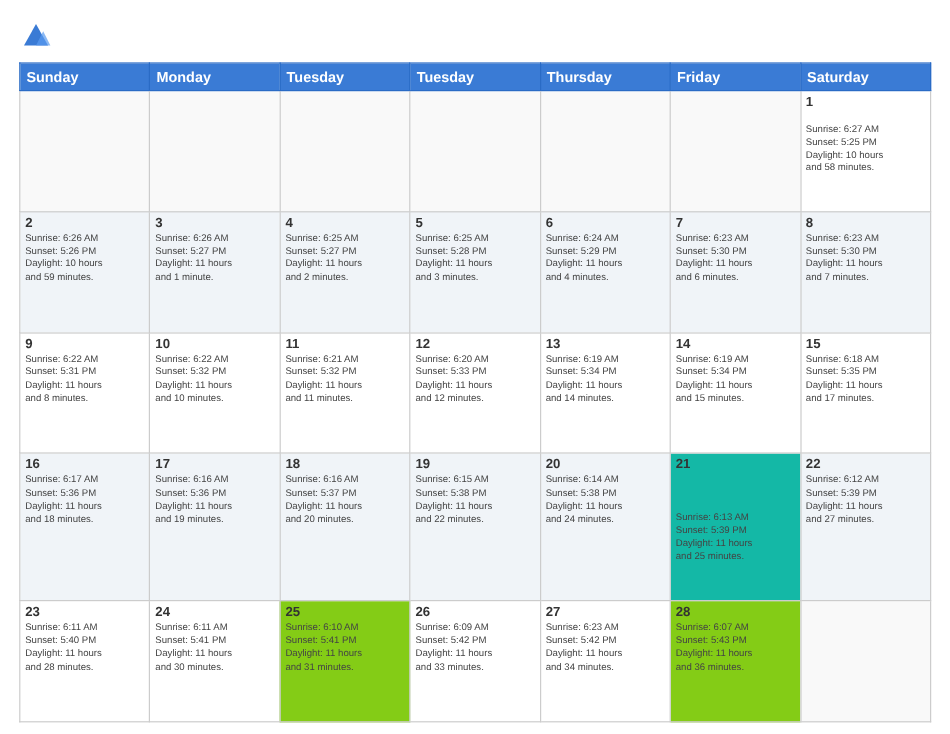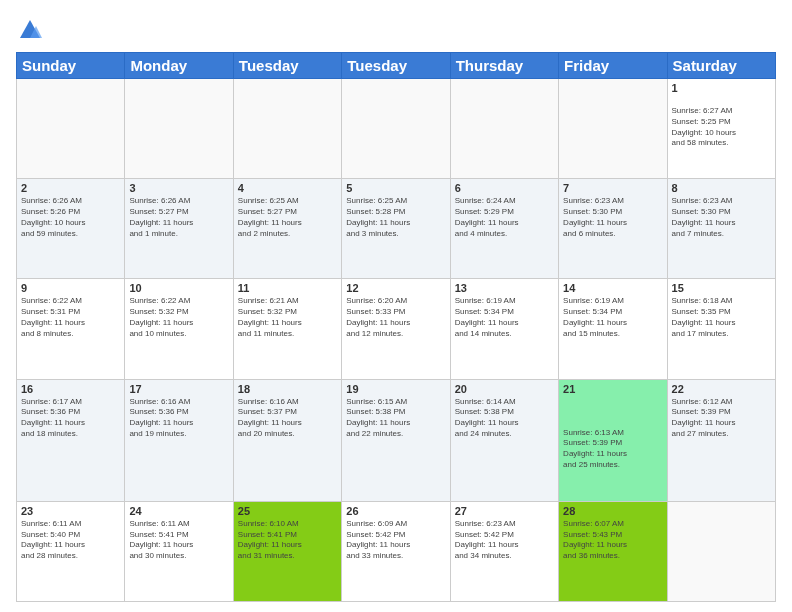--- a/index.html
+++ b/index.html
@@ -61,21 +61,21 @@
       color: #555;
     }
     .calendar-table {
       width: 100%;
       border-collapse: collapse;
       flex: 1;
     }
     .calendar-table th {
       background-color: #3a7bd5;
       color: white;
-      font-size: 15px;
+      font-size: 12px;
       font-weight: bold;
       padding: 4px 5px;
       text-align: left;
       border: 1px solid #2a6bc5;
     }
     .calendar-table td {
       border: 1px solid #ccc;
       vertical-align: top;
       padding: 3px 4px;
       font-size: 8.5px;
@@ -284,21 +284,21 @@
 Daylight: 11 hours
 and 22 minutes.</div>
           </td>
           <td style="background: rgb(240, 244, 248);">
             <div class="day-number">20</div>
             <div class="day-info" style="white-space: pre-line;">Sunrise: 6:14 AM
 Sunset: 5:38 PM
 Daylight: 11 hours
 and 24 minutes.</div>
           </td>
-          <td style="background: #86efac;">
+          <td style="background: #14b8a6;">
             <div class="day-number">21</div>
             <div class="day-info" style="white-space: pre-line; margin-top: 33px;">Sunrise: 6:13 AM
 Sunset: 5:39 PM
 Daylight: 11 hours
 and 25 minutes.</div>
           </td>
           <td style="background: rgb(240, 244, 248); margin-top: 36px;">
             <div class="day-number">22</div>
             <div class="day-info" style="white-space: pre-line;">Sunrise: 6:12 AM
 Sunset: 5:39 PM

